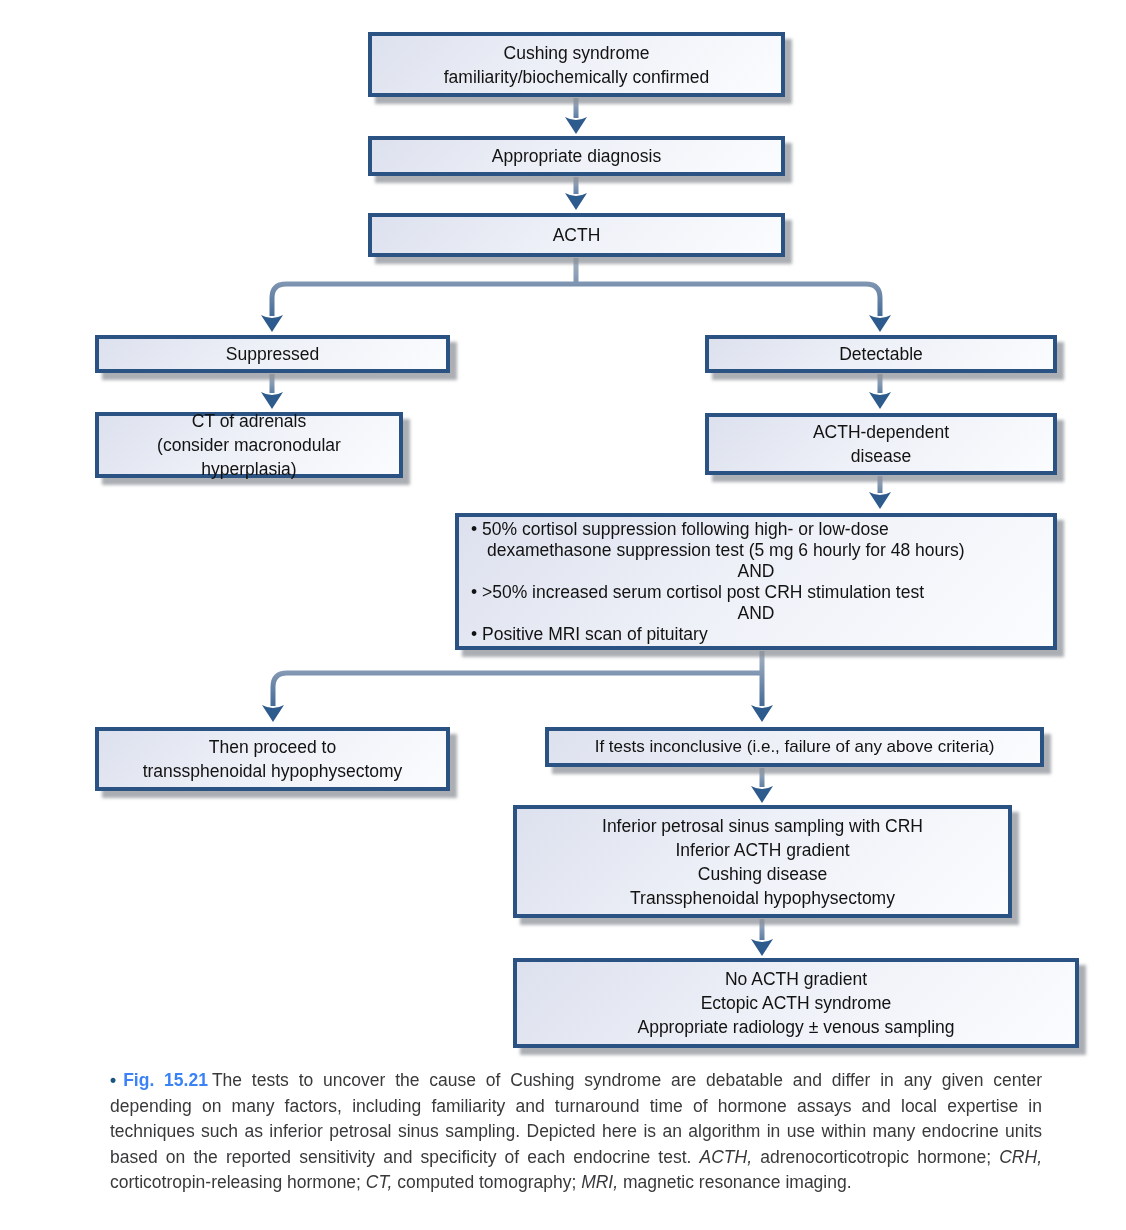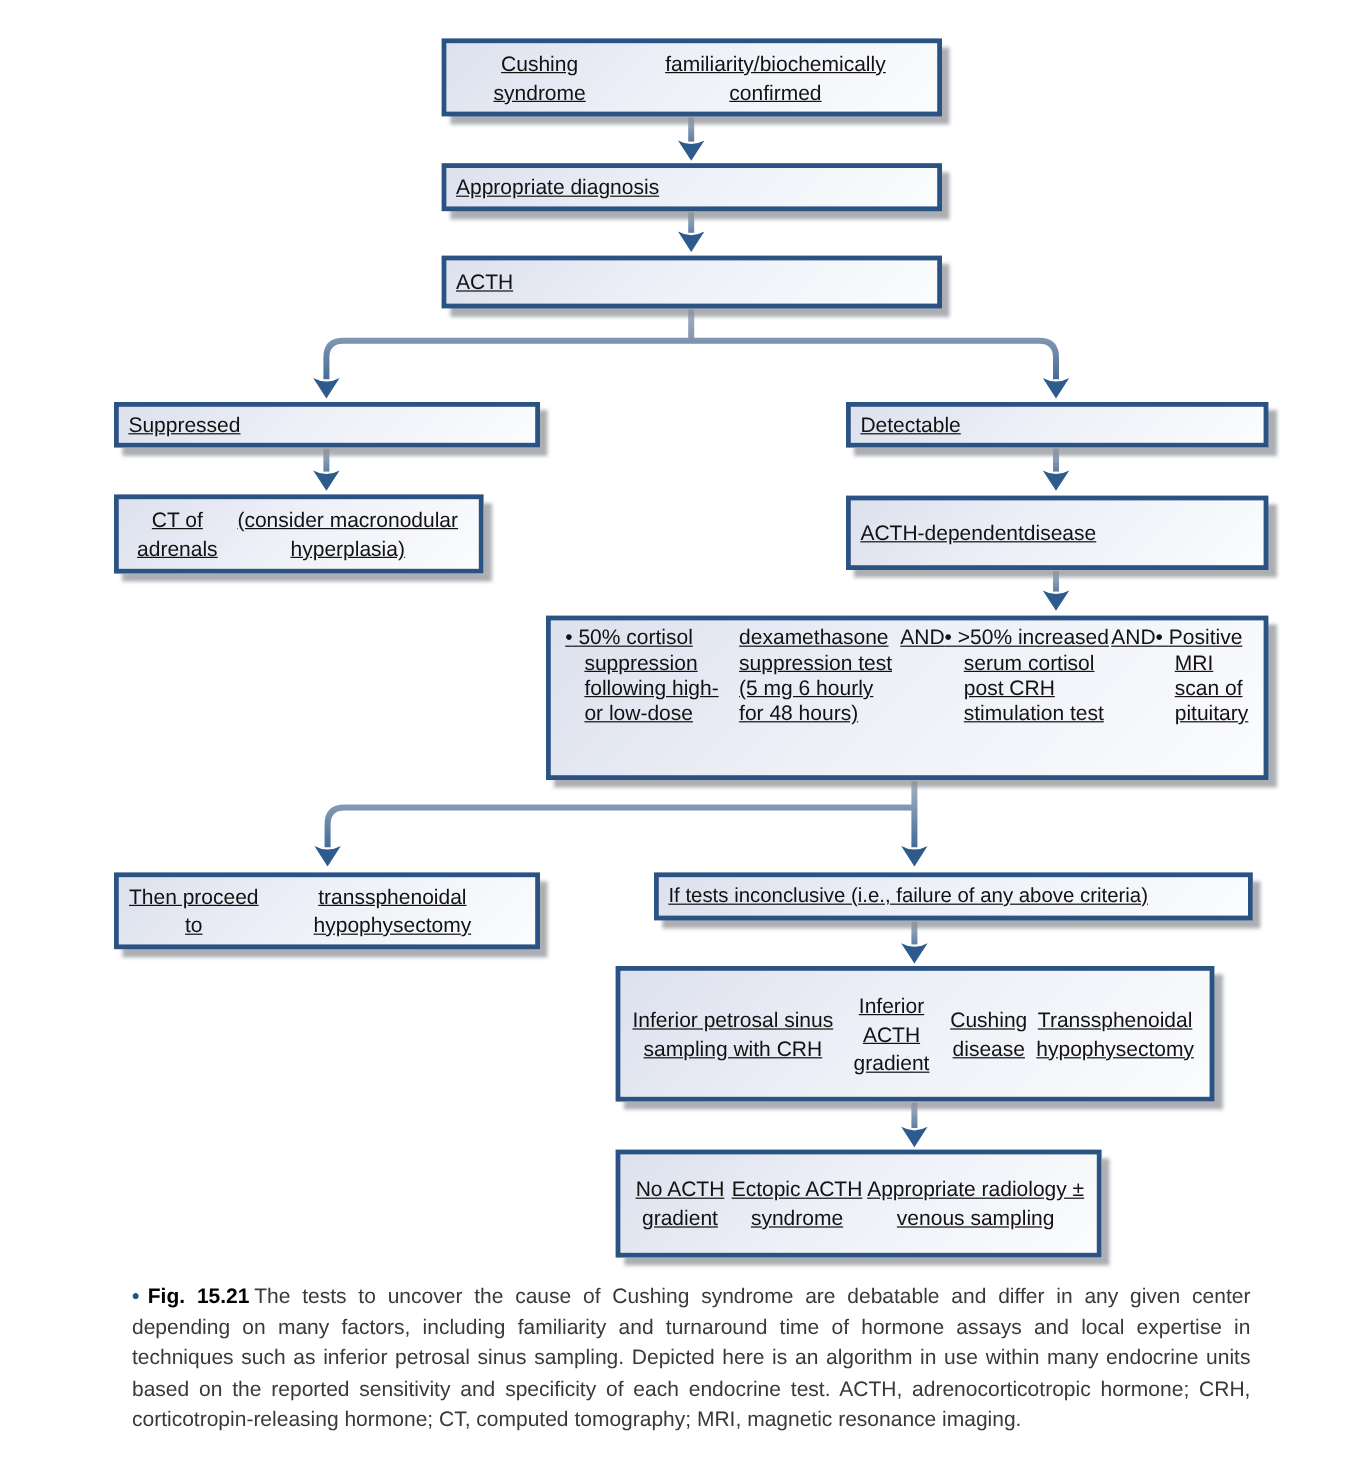--- a/index.html
+++ b/index.html
@@ -10,42 +10,41 @@
     font-family:"Liberation Sans","DejaVu Sans",sans-serif;
     overflow:hidden;
   }
   .flow{position:absolute;left:0;top:0;width:1126px;height:1060px;}
   .connectors{position:absolute;left:0;top:0;width:1126px;height:1060px;}
   .node{
     position:absolute;box-sizing:border-box;
     border:4px solid #2a5282;
     background:linear-gradient(135deg,#dde1ee 0%,#edf0f7 45%,#fbfcfe 100%);
     box-shadow:7px 7px 3px rgba(136,139,147,.7);
-    display:flex;flex-direction:row;align-items:center;
+    display:flex;flex-direction:column;justify-content:center;align-items:center;
     text-align:center;font-size:17.5px;line-height:24px;color:#121212;
     padding:2px 8px;
-    text-decoration:underline;
   }
   .node .line{display:block;}
   .node.tight{font-size:17px;margin-left:32px;}
   .node.criteria{
     align-items:stretch;text-align:left;line-height:21px;padding:4px 12px;
   }
   .c-item{padding-left:16px;text-indent:-16px;}
   .c-cont{padding-left:16px;}
   .c-and{text-align:center;}
   .c-bullet{display:inline;}
   .caption{
     position:absolute;left:110px;top:1068px;width:932px;
     font-size:17.5px;line-height:25.5px;color:#39393b;
     text-align:justify;
   }
   .cap-bullet{color:#1a567e;font-weight:bold;margin-right:7px;}
-  .cap-label{font-weight:bold;color:#000000;padding-right:4px;}
-  .cap-abbr{}
+  .cap-label{font-weight:bold;color:#3b82f6;padding-right:4px;}
+  .cap-abbr{font-style:italic;}
 </style>
 </head>
 <body>
 
 <div class="page">
   <div class="flow">
 
     <svg class="connectors" viewBox="0 0 1126 1060" xmlns="http://www.w3.org/2000/svg">
       <defs>
         <linearGradient id="g1" gradientUnits="userSpaceOnUse" x1="0" y1="98" x2="0" y2="130">
@@ -161,21 +160,21 @@
       <span class="line">If tests inconclusive (i.e., failure of any above criteria)</span>
     </div>
 
     <div class="node" style="left:513px;top:805px;width:499px;height:113px;">
       <span class="line">Inferior petrosal sinus sampling with CRH</span>
       <span class="line">Inferior ACTH gradient</span>
       <span class="line">Cushing disease</span>
       <span class="line">Transsphenoidal hypophysectomy</span>
     </div>
 
-    <div class="node" style="left:513px;top:958px;width:405px;height:90px;">
+    <div class="node" style="left:513px;top:958px;width:566px;height:90px;">
       <span class="line">No ACTH gradient</span>
       <span class="line">Ectopic ACTH syndrome</span>
       <span class="line">Appropriate radiology ± venous sampling</span>
     </div>
   </div>
 
   <div class="caption">
     <span class="cap-bullet">•</span><span class="cap-label">Fig. 15.21</span><span>The tests to uncover the cause of Cushing syndrome are debatable and differ in any given center depending on many factors, including familiarity and turnaround time of hormone assays and local expertise in techniques such as inferior petrosal sinus sampling. Depicted here is an algorithm in use within many endocrine units based on the reported sensitivity and specificity of each endocrine test. </span><span class="cap-abbr">ACTH,</span><span> adrenocorticotropic hormone; </span><span class="cap-abbr">CRH,</span><span> corticotropin-releasing hormone; </span><span class="cap-abbr">CT,</span><span> computed tomography; </span><span class="cap-abbr">MRI,</span><span> magnetic resonance imaging.</span>
   </div>
 </div>

